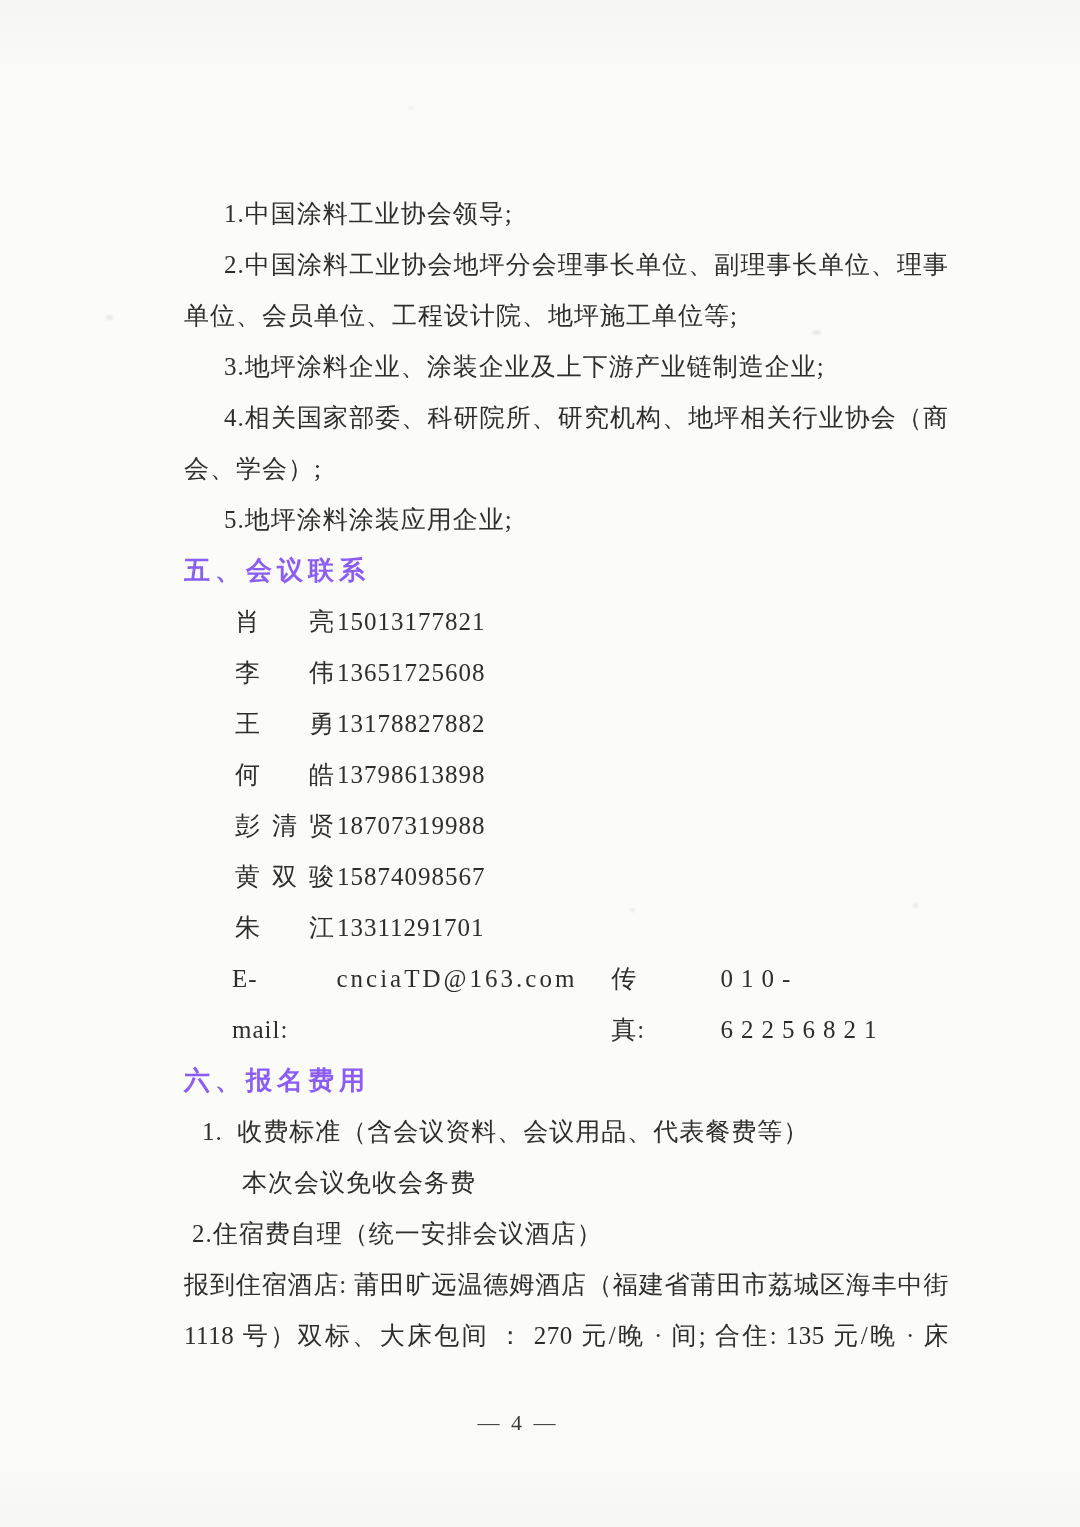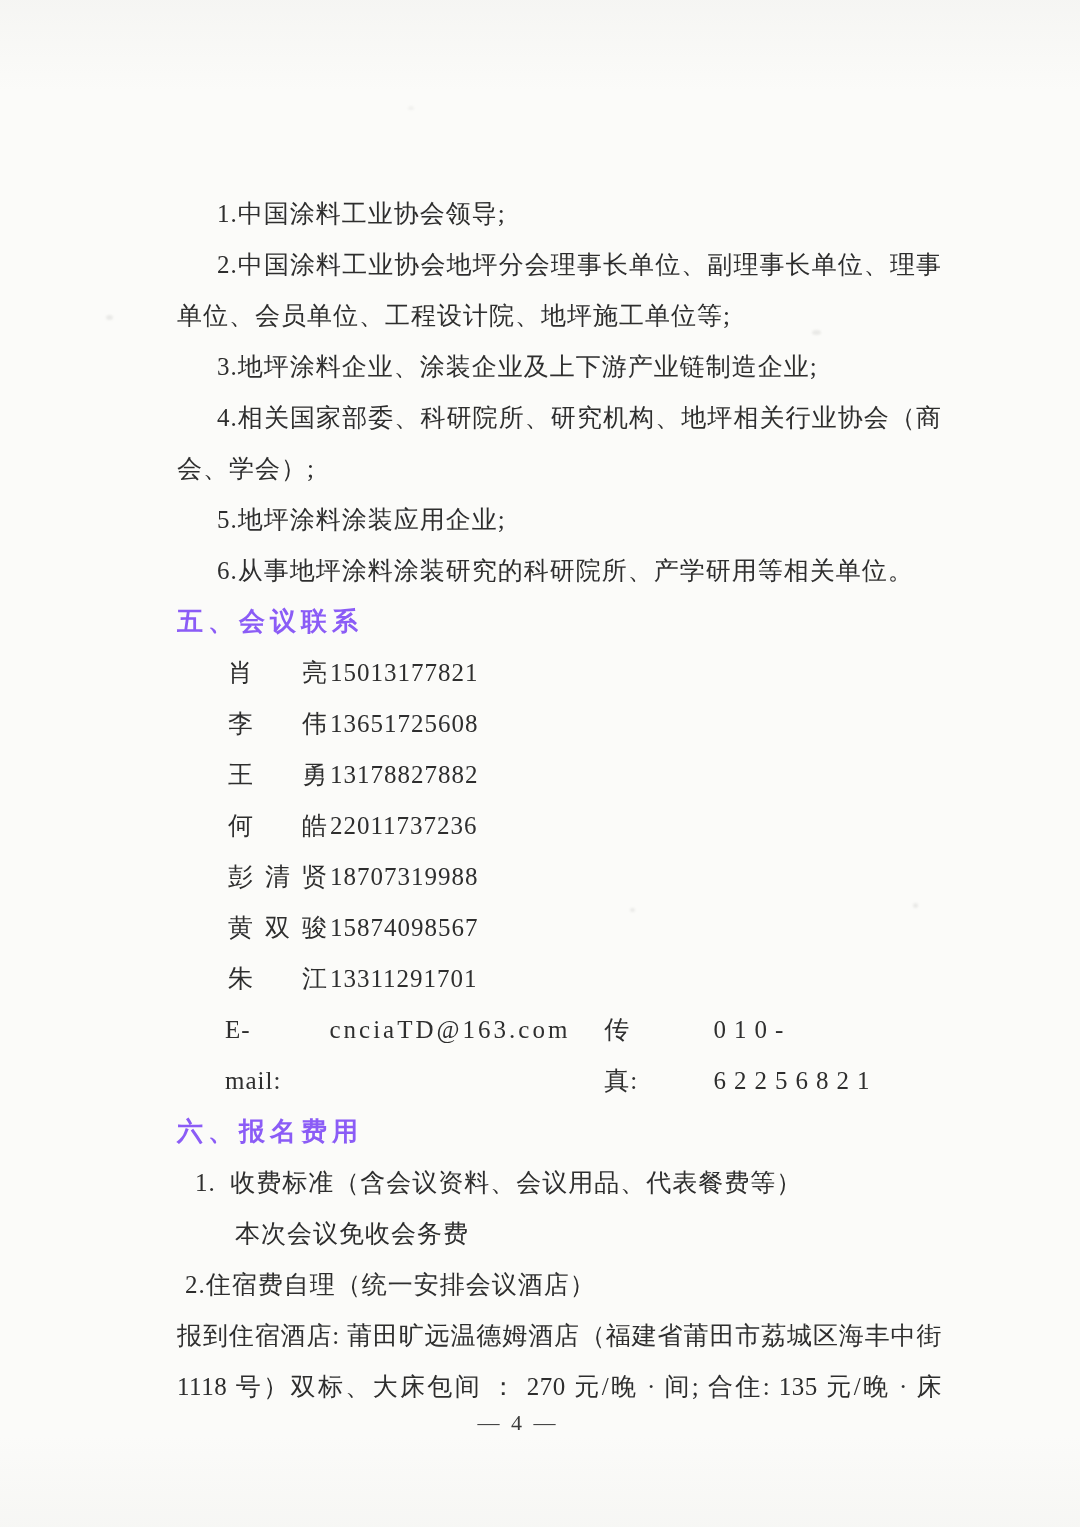--- a/index.html
+++ b/index.html
@@ -13,21 +13,21 @@
   .page-tint{position:absolute;inset:0;background:
     linear-gradient(180deg, rgba(235,235,232,.35) 0%, rgba(255,255,255,0) 6%, rgba(255,255,255,0) 94%, rgba(236,236,233,.3) 100%);}
   .speck{position:absolute;border-radius:50%;background:#9a9a96;opacity:.18;filter:blur(1px);}
   .s1{left:106px;top:315px;width:7px;height:5px;}
   .s2{left:812px;top:330px;width:9px;height:5px;}
   .s3{left:630px;top:908px;width:5px;height:4px;}
   .s4{left:913px;top:903px;width:5px;height:5px;}
   .s5{left:408px;top:106px;width:6px;height:4px;opacity:.10;}
 
   .doc{
-    position:absolute;left:177px;top:188px;width:765px;
+    position:absolute;left:184px;top:188px;width:765px;
     font-size:25px;line-height:51px;letter-spacing:1px;
   }
   .row{margin:0;}
   .item{text-indent:40px;}
   .justify{text-align:justify;text-align-last:left;}
   .heading{font-weight:bold;color:#8b5cf6;letter-spacing:5px;font-size:26px;}
   .contact-row{padding-left:51px;}
   .cname{display:inline-block;width:100px;text-align:justify;text-align-last:justify;vertical-align:baseline;}
   .cphone{display:inline-block;margin-left:2px;letter-spacing:1px;}
   .email-row{padding-left:48px;display:flex;align-items:baseline;gap:14px;}
@@ -54,35 +54,34 @@
 <div class="speck s4"></div>
 <div class="speck s5"></div>
 
 <div class="doc">
 
   <p class="row item">1.中国涂料工业协会领导;</p>
   <p class="row item justify">2.中国涂料工业协会地坪分会理事长单位、副理事长单位、理事单位、会员单位、工程设计院、地坪施工单位等;</p>
   <p class="row item">3.地坪涂料企业、涂装企业及上下游产业链制造企业;</p>
   <p class="row item justify">4.相关国家部委、科研院所、研究机构、地坪相关行业协会（商会、学会）;</p>
   <p class="row item">5.地坪涂料涂装应用企业;</p>
-  <p class="row item">6.从事地坪涂料涂装研究的科研院所、产学研用等相关单位。</p>
 
   <p class="row heading">五、会议联系</p>
 
   <div class="row contact-row">
     <span class="cname">肖　亮</span><span class="cphone">15013177821</span>
   </div>
   <div class="row contact-row">
     <span class="cname">李　伟</span><span class="cphone">13651725608</span>
   </div>
   <div class="row contact-row">
     <span class="cname">王　勇</span><span class="cphone">13178827882</span>
   </div>
   <div class="row contact-row">
-    <span class="cname">何　皓</span><span class="cphone">22011737236</span>
+    <span class="cname">何　皓</span><span class="cphone">13798613898</span>
   </div>
   <div class="row contact-row">
     <span class="cname">彭清贤</span><span class="cphone">18707319988</span>
   </div>
   <div class="row contact-row">
     <span class="cname">黄双骏</span><span class="cphone">15874098567</span>
   </div>
   <div class="row contact-row">
     <span class="cname">朱　江</span><span class="cphone">13311291701</span>
   </div>

